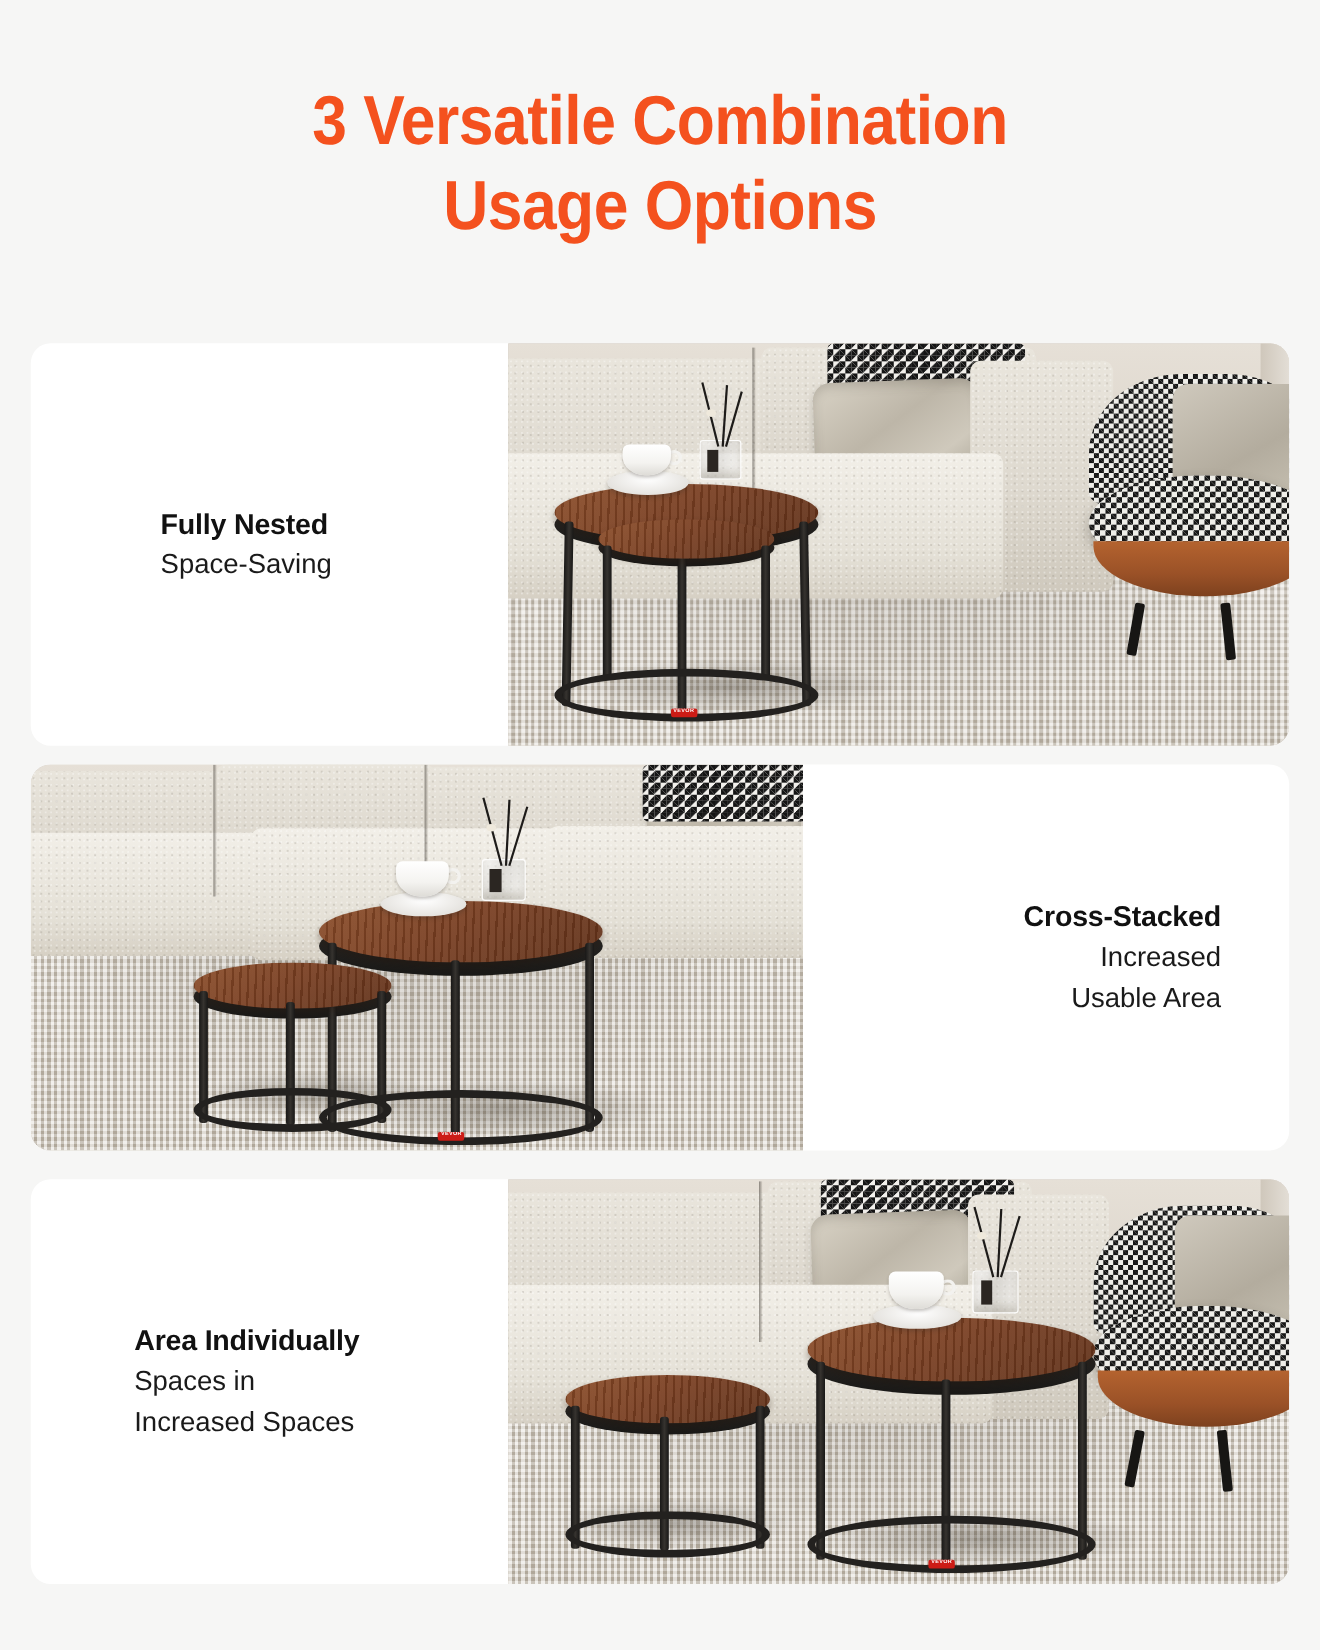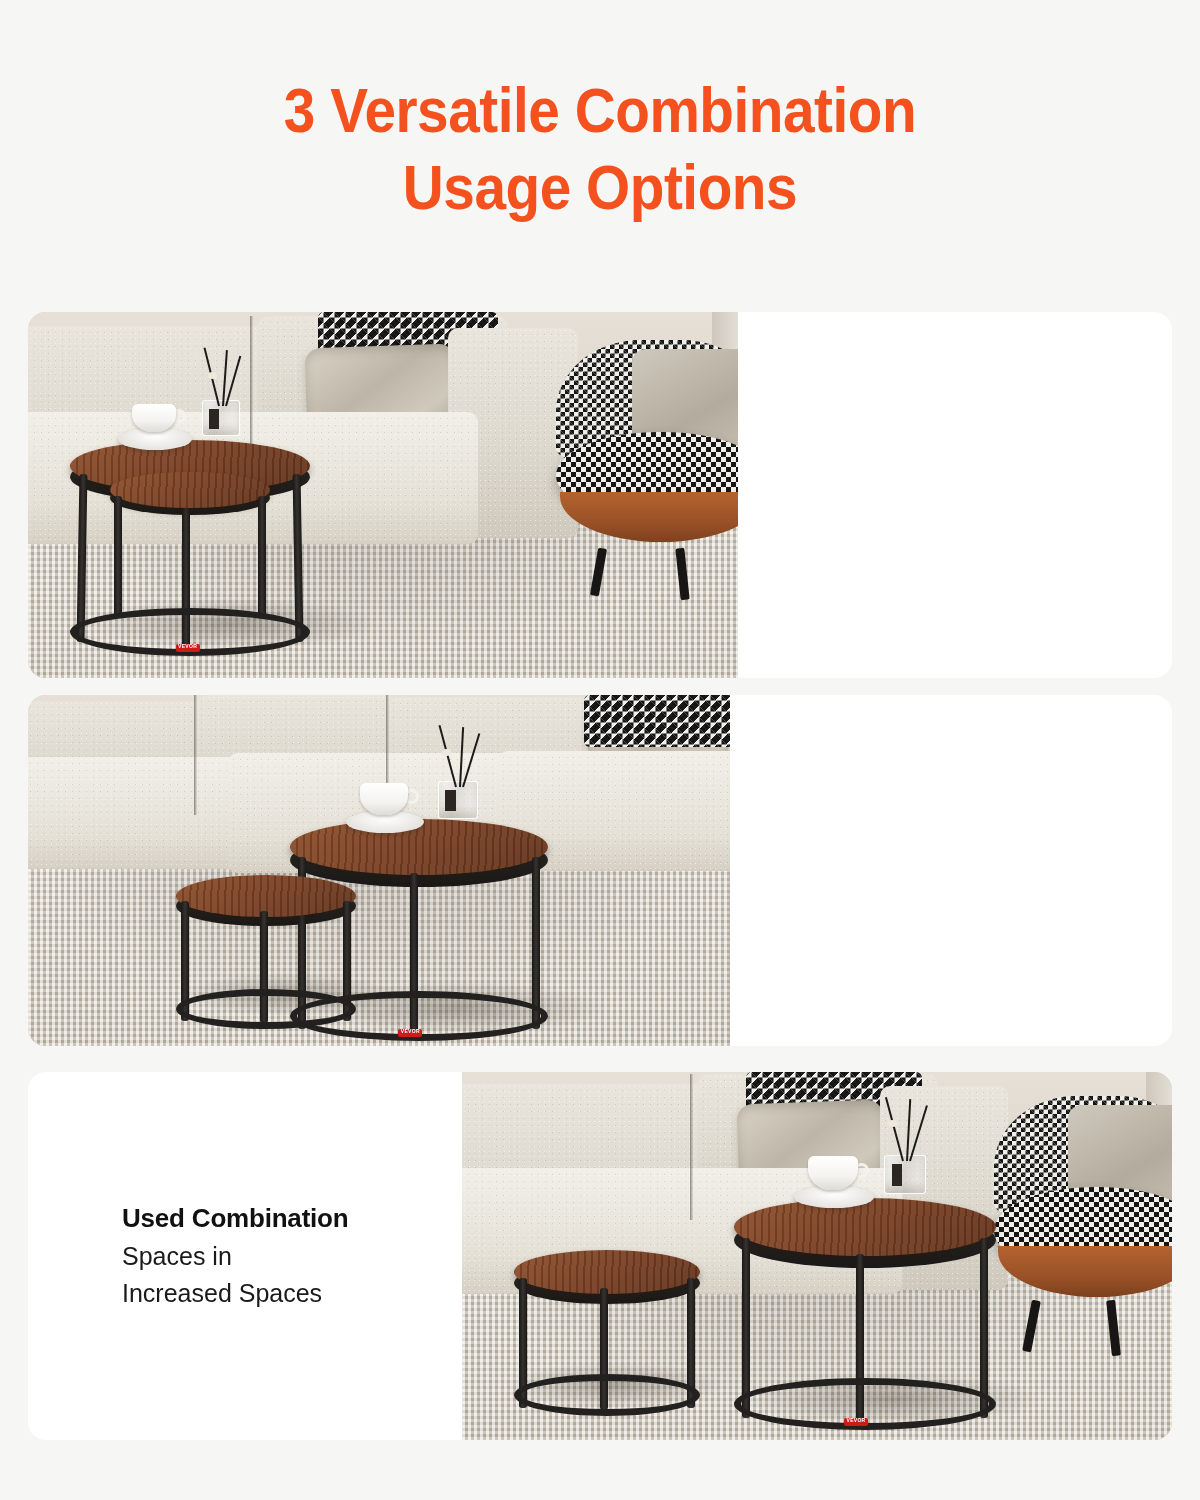--- a/index.html
+++ b/index.html
@@ -294,20 +294,24 @@
   <h1 class="header-title">
     <span class="line">3 Versatile Combination</span>
     <span class="line">Usage Options</span>
   </h1>
 </div>
 
 <div class="cards">
 
   <div class="card card-1">
 
+    <div class="caption align-left">
+      <div class="caption-head">Fully Nested</div>
+      <div class="caption-sub">Space-Saving</div>
+    </div>
 
     <div class="photo">
       <div class="scene">
 
         <div class="wall"></div>
         <div class="wall-edge" style="right:0;"></div>
         <div class="rug" style="height:58%;"></div>
         <div class="baseboard" style="top:40%;"></div>
 
         <div class="sofa" style="left:-20px; top:14px; width:300px; height:200px;"></div>
@@ -413,26 +417,31 @@
           <div class="diffuser-label"></div>
           <div class="reed" style="left:17px; height:64px; transform:rotate(-15deg);"></div>
           <div class="reed" style="left:21px; height:60px; transform:rotate(3deg);"></div>
           <div class="reed" style="left:24px; height:56px; transform:rotate(17deg);"></div>
           <div class="bud" style="left:4px; top:-4px;"></div>
         </div>
 
       </div>
     </div>
 
+    <div class="caption align-right">
+      <div class="caption-head">Cross-Stacked</div>
+      <div class="caption-sub">Increased</div>
+      <div class="caption-sub">Usable Area</div>
+    </div>
   </div>
 
   <div class="card card-3">
 
     <div class="caption align-left">
-      <div class="caption-head">Used Combination</div>
+      <div class="caption-head">Area Individually</div>
       <div class="caption-sub">Spaces in</div>
       <div class="caption-sub">Increased Spaces</div>
     </div>
 
     <div class="photo">
       <div class="scene">
 
         <div class="wall" style="height:40%;"></div>
         <div class="wall-edge" style="right:0;"></div>
         <div class="rug" style="height:60%;"></div>

